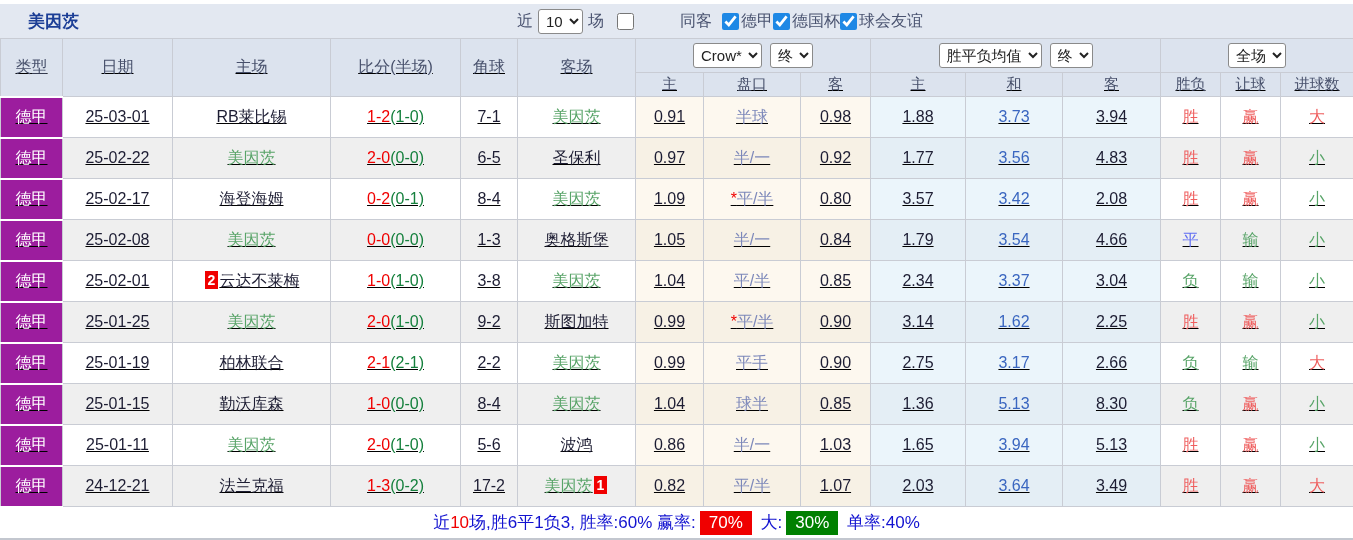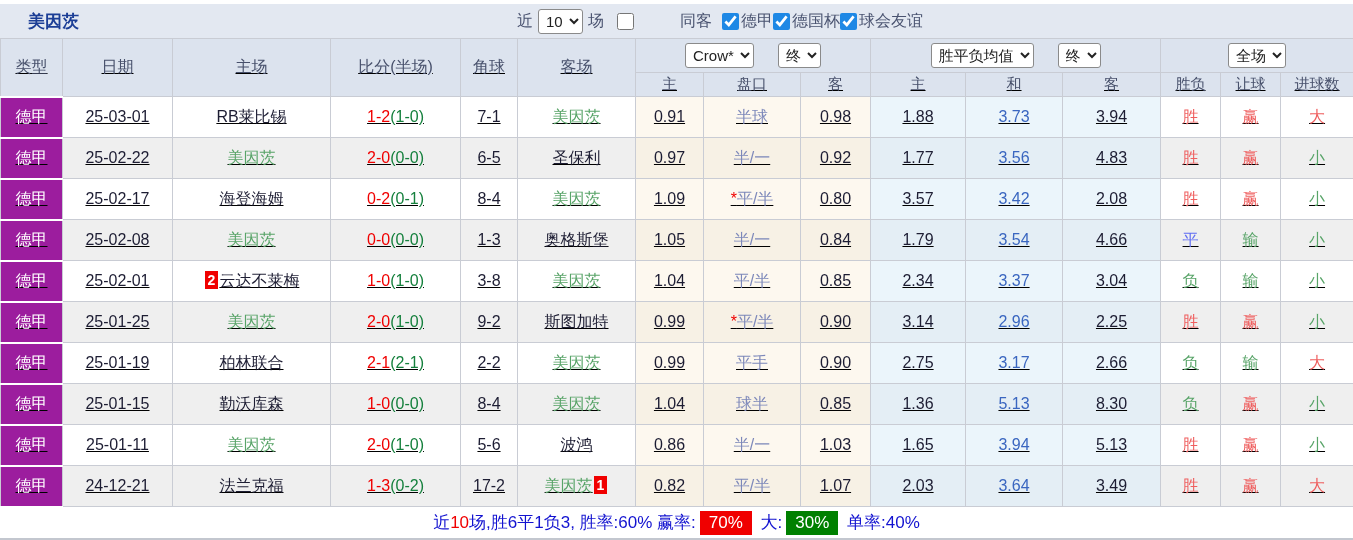--- a/index.html
+++ b/index.html
@@ -17,21 +17,21 @@
   .filter{display:inline-flex;align-items:center;cursor:pointer;}
   .filter input{width:17px;height:17px;accent-color:#1e88e5;margin:0 2px 0 0;}
   .filter-first{margin:0 10px 0 8px;gap:40px;}
   .filter-first input{margin-right:6px;}
   
   table{border-collapse:collapse;table-layout:fixed;width:1353px;text-decoration:underline;}
   th,td{border:1px solid #c9ccd4;text-align:center;overflow:hidden;white-space:nowrap;padding:0;}
   thead th{background:#dce3ee;color:#47506b;font-weight:normal;font-size:16px;}
   .group-row th{height:33px;}
   .sub-row th{height:23px;font-size:15px;}
-  .group-cell .sel{margin:0 12px;}
+  .group-cell .sel{margin:0 4px;}
   tbody tr{height:41px;}
   tbody td{font-size:16px;color:#1d1d33;}
   .row-odd td{background:#fff;}
   .row-even td{background:#efefef;}
   td.league{background:#9c1d9e;color:#fff;border-top:2px solid #fff;border-bottom:2px solid #fff;font-size:16px;}
   tbody td.c-odds{background:#fdf8ef;}
   .row-even td.c-odds{background:#f7f1e5;}
   tbody td.c-avg{background:#ebf5fb;}
   .row-even td.c-avg{background:#e4eef5;}
   .t-avg-draw{color:#3a66c0;}
@@ -233,21 +233,21 @@
         <td class="league">德甲</td>
         <td>25-01-25</td>
         <td class="team-cell"><span class="team subject">美因茨</span></td>
         <td><span class="score-main">2-0</span><span class="score-half">(1-0)</span></td>
         <td>9-2</td>
         <td class="team-cell"><span class="team">斯图加特</span></td>
         <td class="c-odds">0.99</td>
         <td class="c-odds handicap"><span class="star">*</span><span>平/半</span></td>
         <td class="c-odds">0.90</td>
         <td class="c-avg">3.14</td>
-        <td class="c-avg t-avg-draw">2.96</td>
+        <td class="c-avg t-avg-draw">1.62</td>
         <td class="c-avg">2.25</td>
         <td class="t-red">胜</td>
         <td class="t-red">赢</td>
         <td class="t-green">小</td>
       </tr>
       <tr class="row-odd">
         <td class="league">德甲</td>
         <td>25-01-19</td>
         <td class="team-cell"><span class="team">柏林联合</span></td>
         <td><span class="score-main">2-1</span><span class="score-half">(2-1)</span></td>

